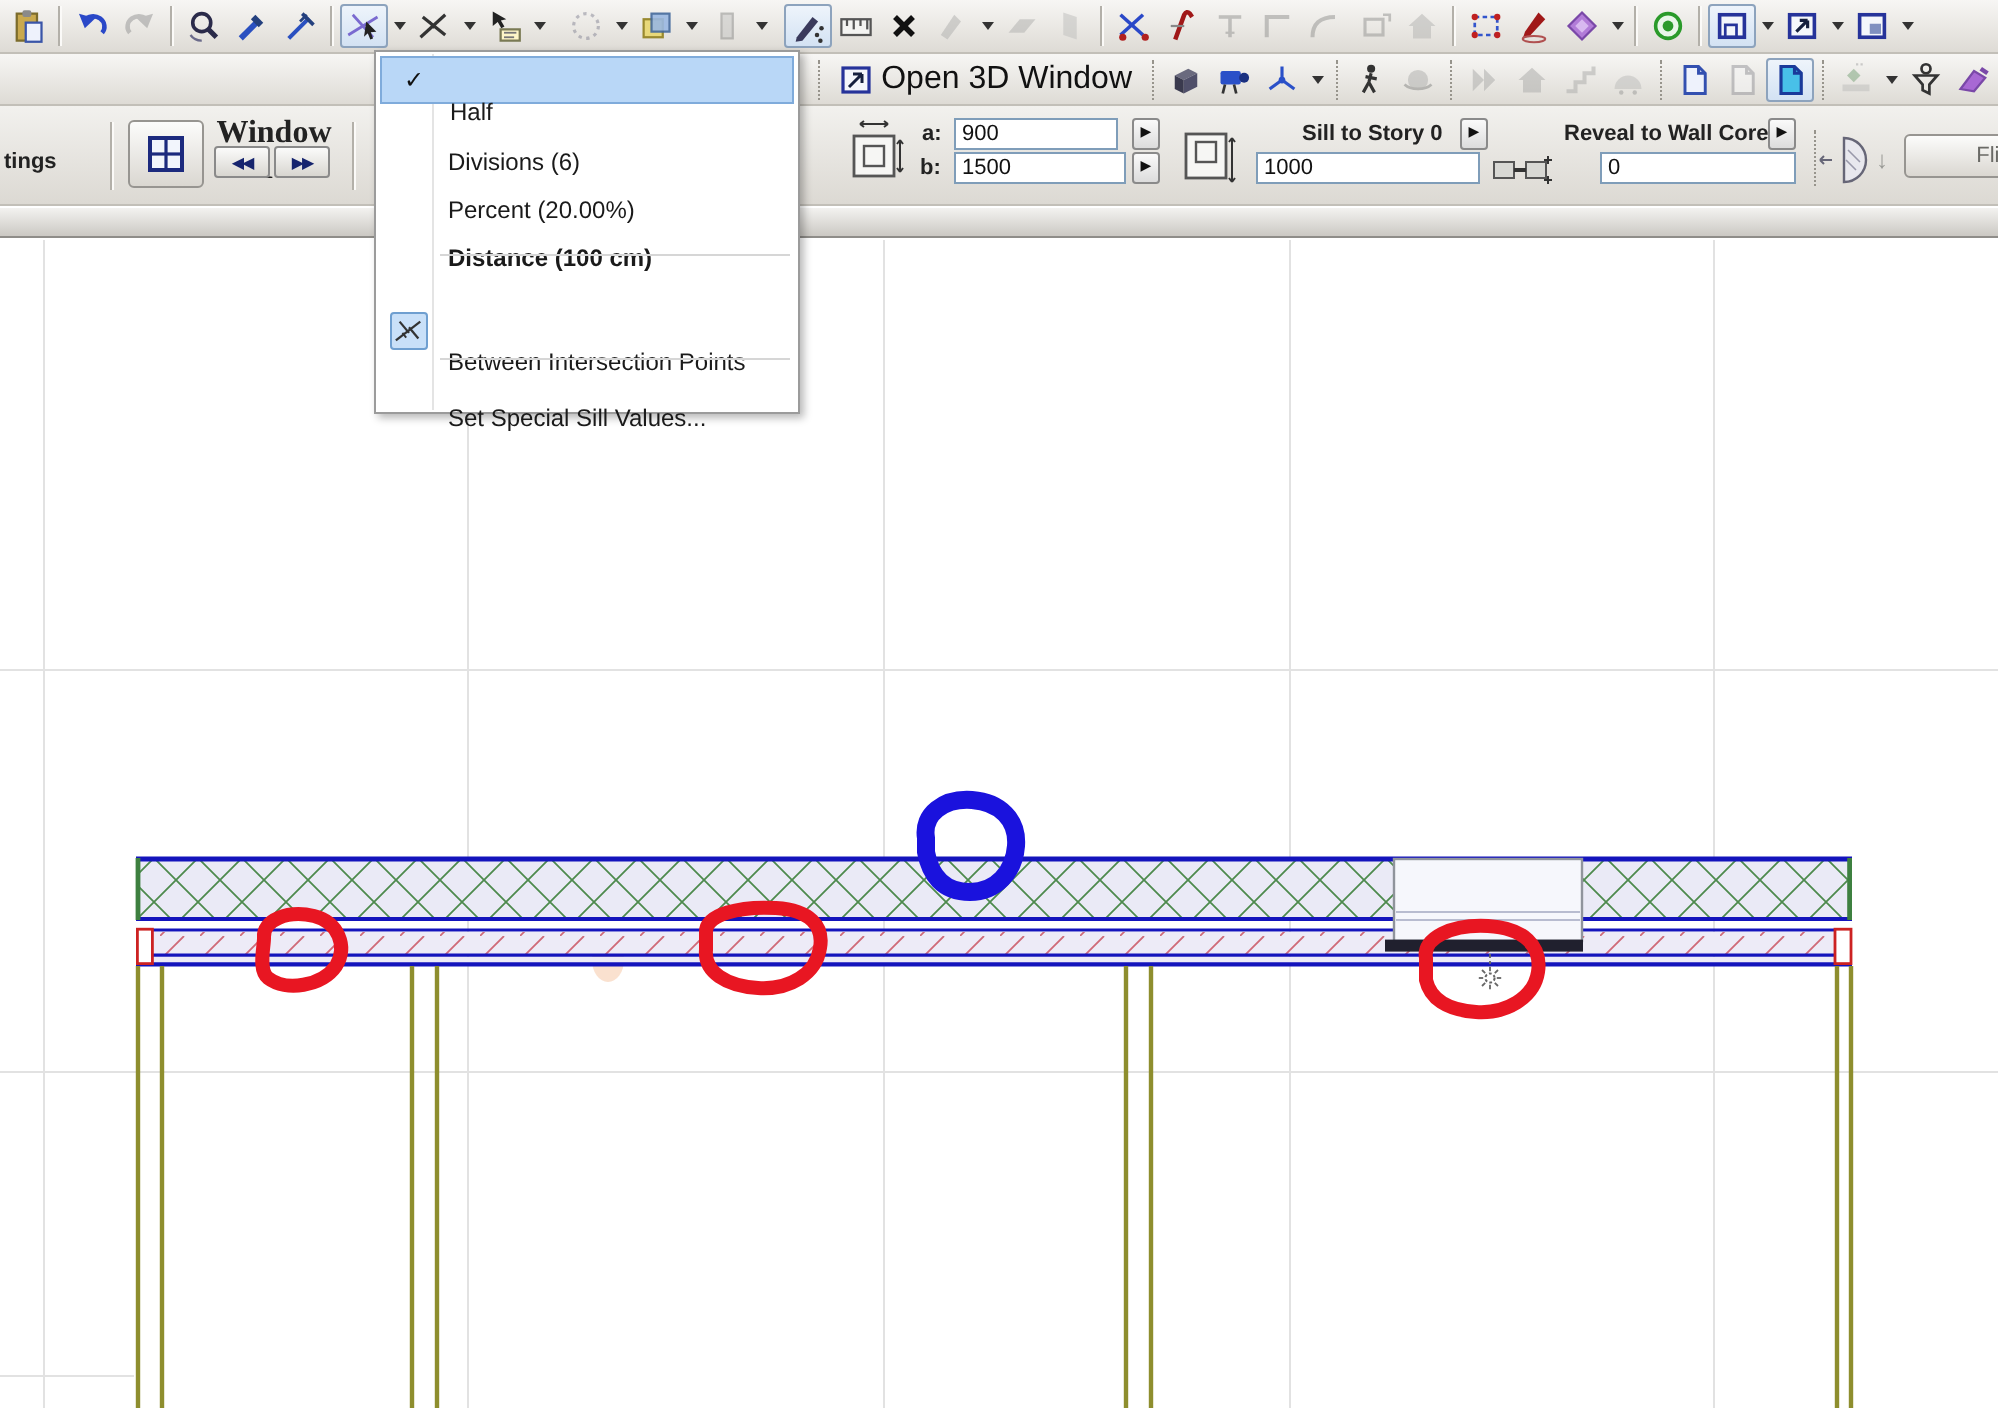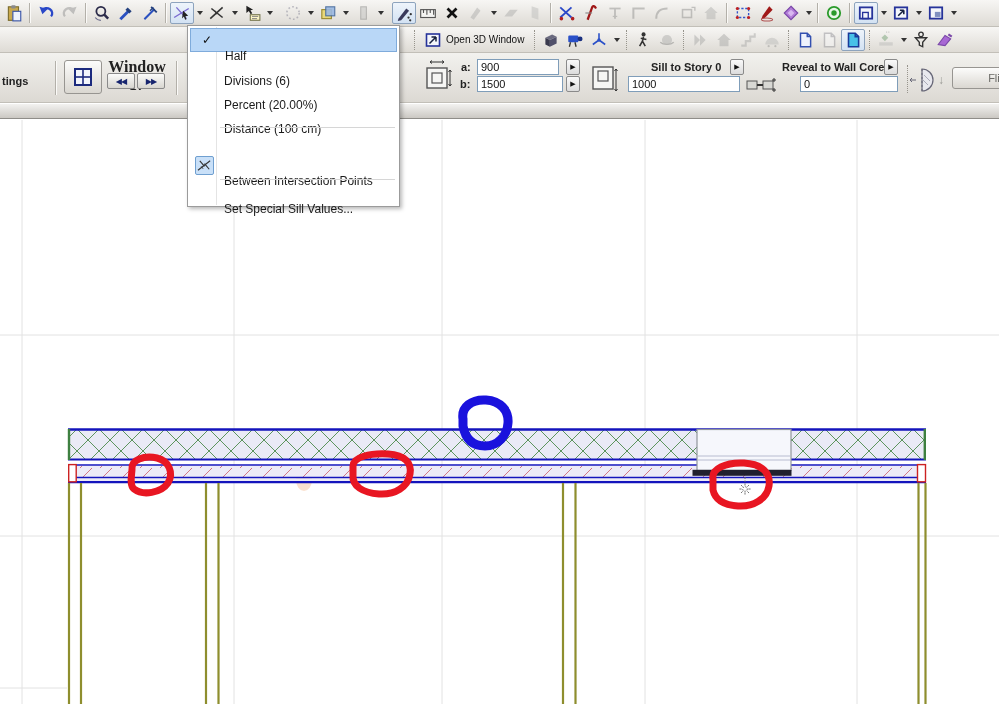--- a/index.html
+++ b/index.html
@@ -27,21 +27,21 @@
   .lbl{font-size:11px;color:#222;}
   .b{font-weight:bold;}
   .field{position:absolute;height:16px;font-size:11px;font-family:"Liberation Sans",sans-serif;
          border:1px solid #7f9db9;background:#fff;padding:0 3px;color:#111;}
   .spin{position:absolute;width:14px;height:16px;font-size:7px;line-height:14px;text-align:center;color:#111;
         border:1px solid #8a8a8a;border-radius:2px;background:linear-gradient(#fafafa,#dcdcdc);}
   .navbtn{position:absolute;width:28px;height:16px;font-size:8px;letter-spacing:-1px;text-align:center;line-height:15px;color:#16246e;
           border:1px solid #8a8a8a;border-radius:2px;background:linear-gradient(#fbfbfa,#d8d6d0);}
   .raisedbtn{position:absolute;border:1px solid #979591;border-radius:3px;background:linear-gradient(#fcfcfb,#dad7d1);
              display:flex;align-items:center;justify-content:center;}
-  .open3d{display:flex;align-items:center;gap:5px;padding:2px 6px;font-size:10px;color:#111;flex:none;justify-content:flex-end;}
+  .open3d{display:flex;align-items:center;gap:5px;padding:2px 6px;font-size:16px;color:#111;flex:none;justify-content:flex-end;}
 
   
   #canvas-strip{position:absolute;top:104px;left:0;width:999px;height:15px;
                 background:linear-gradient(#f3f2f0,#cbc8c3);border-bottom:1px solid #8f8d89;}
   #canvas{position:absolute;top:120px;left:0;width:999px;height:584px;background:#fff;}
 
   
   #snapmenu{position:absolute;left:187px;top:25px;width:213px;height:182px;background:#fff;
             border:1px solid #9b9b9b;box-shadow:2px 2px 4px rgba(0,0,0,.28);z-index:50;font-size:12px;color:#1a1a1a;}
   #snapmenu .gutterline{position:absolute;left:28px;top:1px;bottom:1px;width:1px;background:#e4e4e4;}
@@ -575,21 +575,21 @@
     <div class="mitem hl" style="top:2px;">
       <span class="mcheck">✓</span>
       <span class="txt">Half</span>
     </div>
     <div class="mitem" style="top:27px;">
       <span class="txt">Divisions (6)</span>
     </div>
     <div class="mitem" style="top:51px;align-items:center;">
       <span class="txt">Percent (20.00%)</span>
     </div>
-    <div class="mitem" style="top:75px;">
+    <div class="mitem" style="top:75px;font-weight:bold;">
       <span class="txt">Distance (100 cm)</span>
     </div>
     <div class="msep" style="top:101px;"></div>
     <div class="mitem" style="top:127px;">
       <span class="micon box">
         <svg width="15" height="15" viewBox="0 0 16 16">
             <line x1="1" y1="13" x2="14" y2="3" stroke="#333" stroke-width="1.2"></line>
             <line x1="3" y1="3" x2="8" y2="9" stroke="#333" stroke-width="1.2"></line>
             <line x1="8" y1="6" x2="13" y2="12" stroke="#333" stroke-width="1.2"></line>
             <line x1="4.5" y1="9" x2="6.5" y2="11.5" stroke="#333" stroke-width="1"></line>

